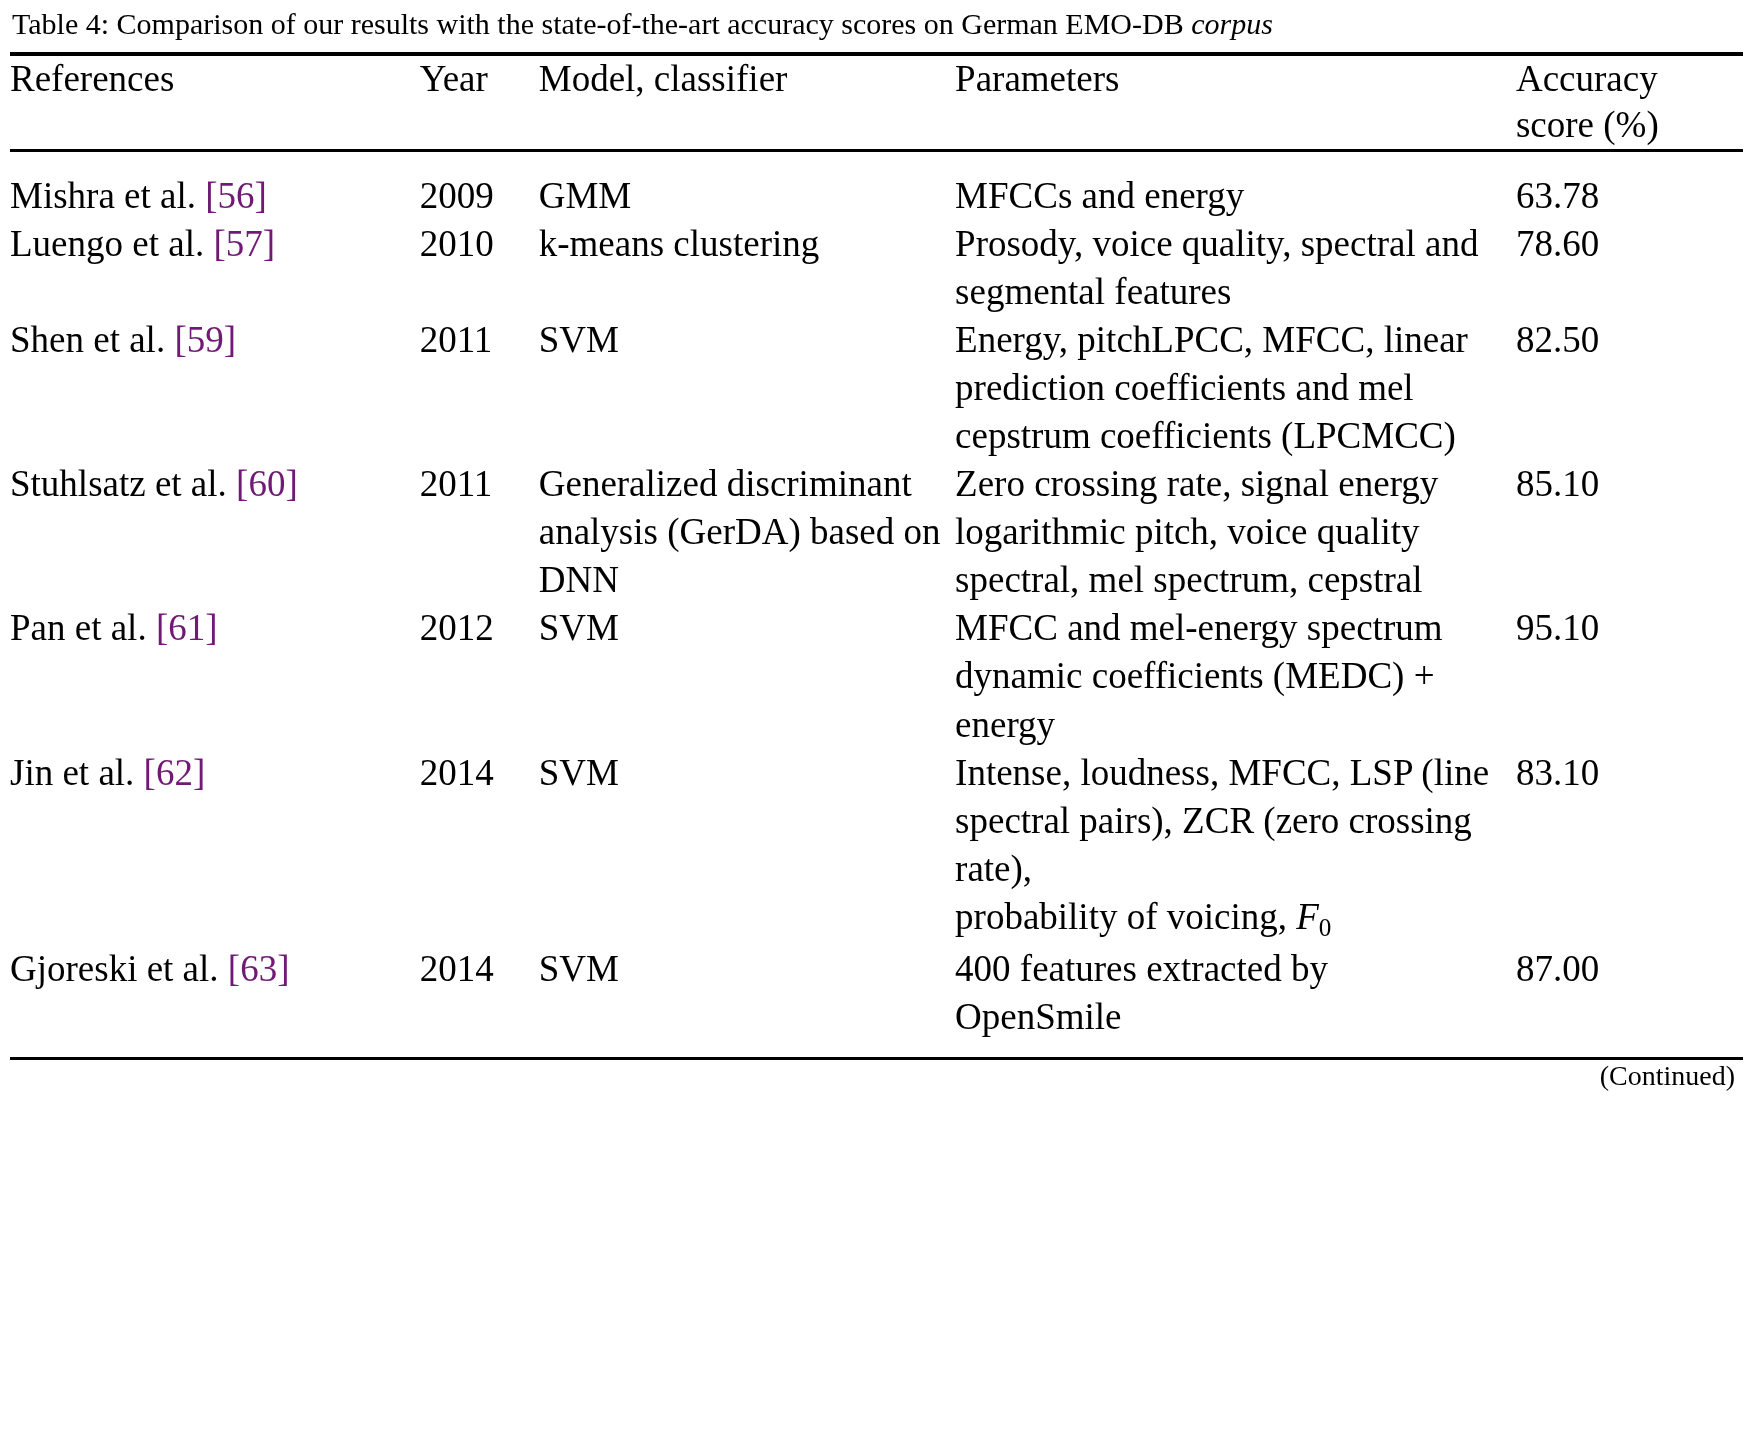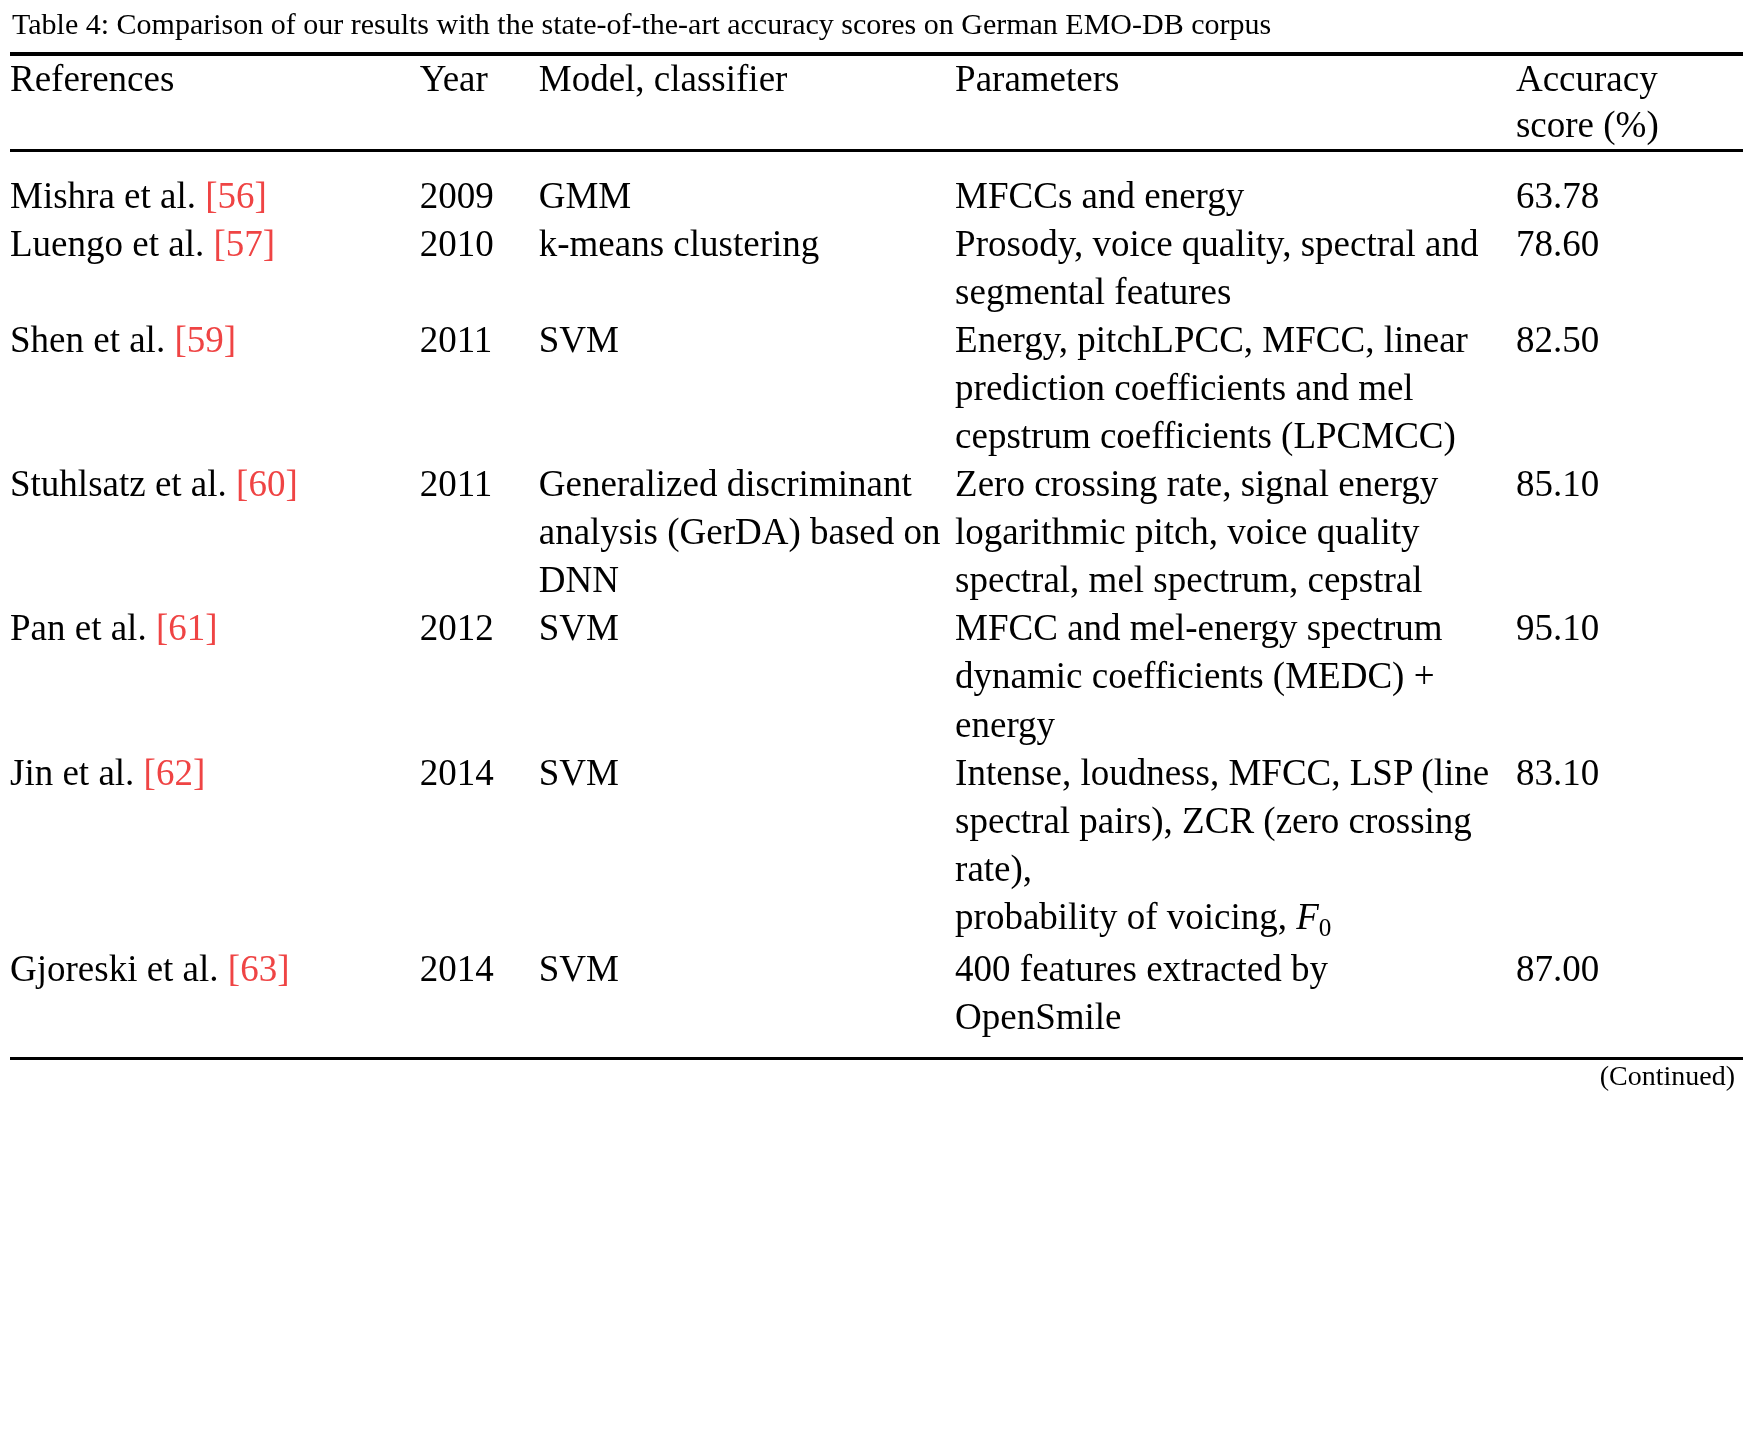--- a/index.html
+++ b/index.html
@@ -24,20 +24,21 @@
   .caption {
     font-size: 30px;
     line-height: 1.2;
     white-space: nowrap;
     margin: 0 0 10px 2px;
   }
   .caption .cap-label {
     font-weight: normal;
   }
   .caption .cap-italic {
+    font-style: italic;
     margin-top: 32px;
   }
   table.tbl {
     width: 1733px;
     border-collapse: collapse;
     font-size: 37px;
   }
   table.tbl td, table.tbl th {
     vertical-align: top;
     text-align: left;
@@ -63,21 +64,21 @@
   }
   tbody tr:last-child td {
     padding-bottom: 16px;
   }
   .c-ref   { width: 410px; padding-right: 8px !important; }
   .c-year  { width: 100px; text-align: right; padding-right: 20px !important; }
   .c-model { width: 410px; padding-right: 14px !important; }
   .c-par   { width: 560px; padding-right: 14px !important; margin-left: 32px; }
   .c-acc   { width: 230px; }
   .cite {
-    color: #ef4444;
+    color: #701a75;
   }
   .hdr-acc {
     line-height: 1.25;
   }
   .continued {
     text-align: right;
     font-size: 28px;
     padding-right: 8px;
   }
   sub {

